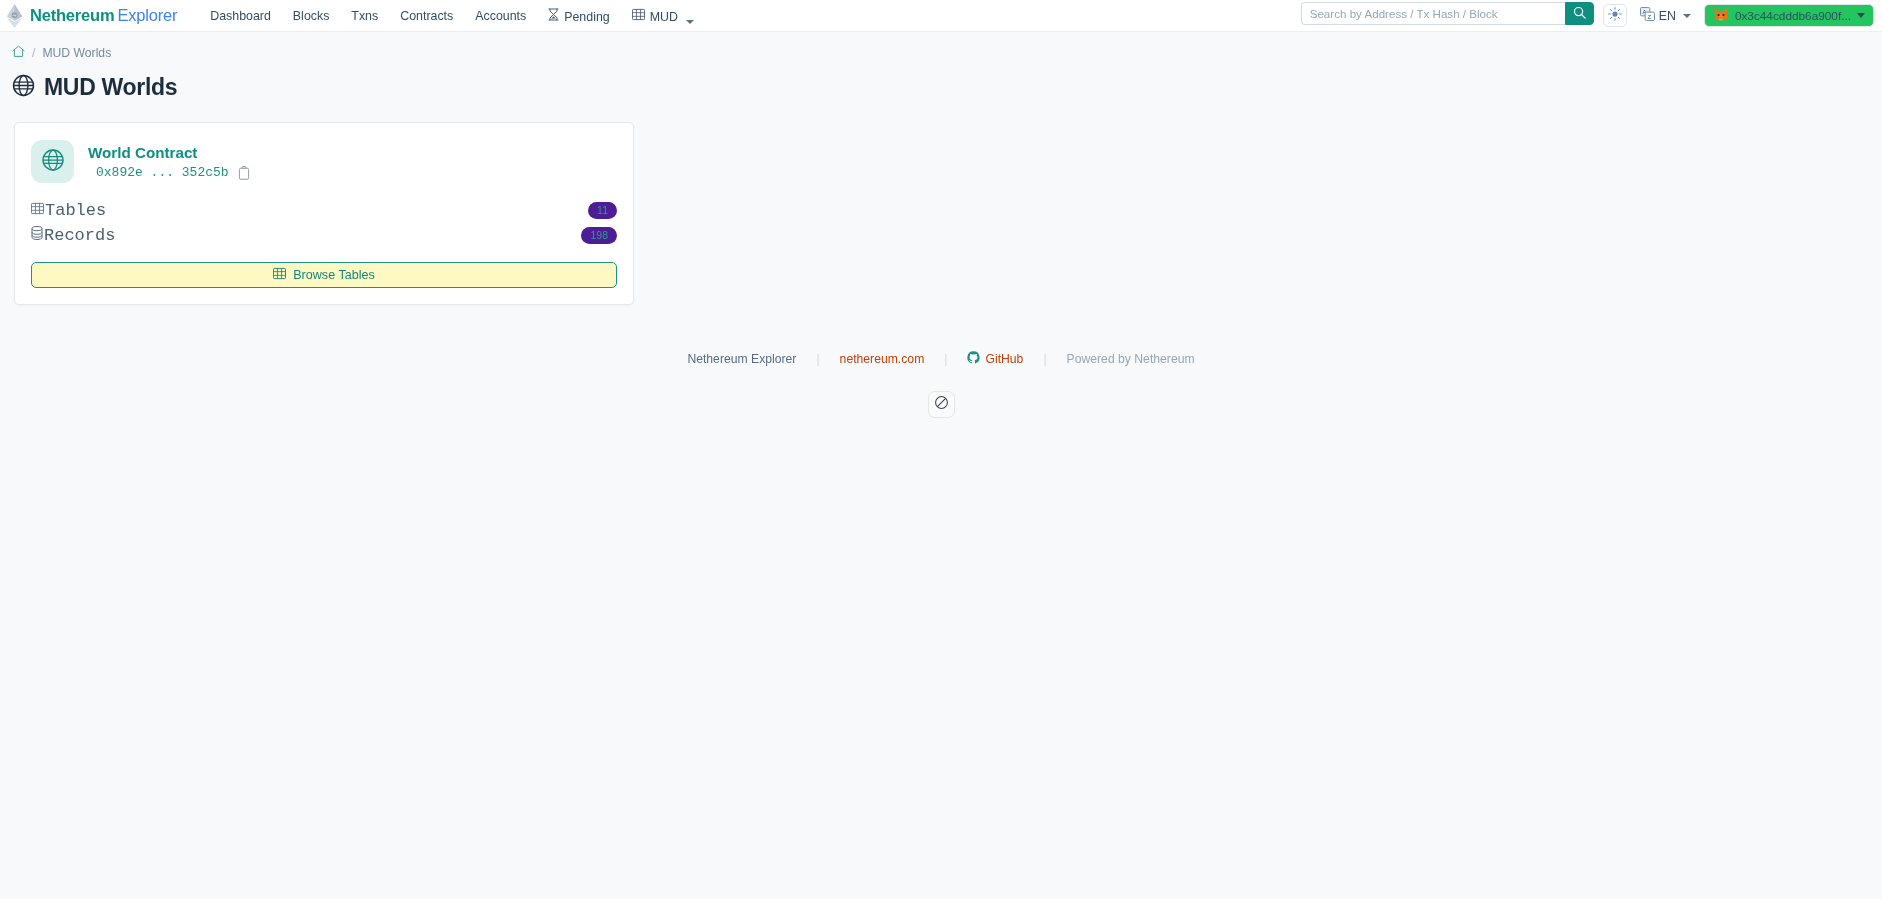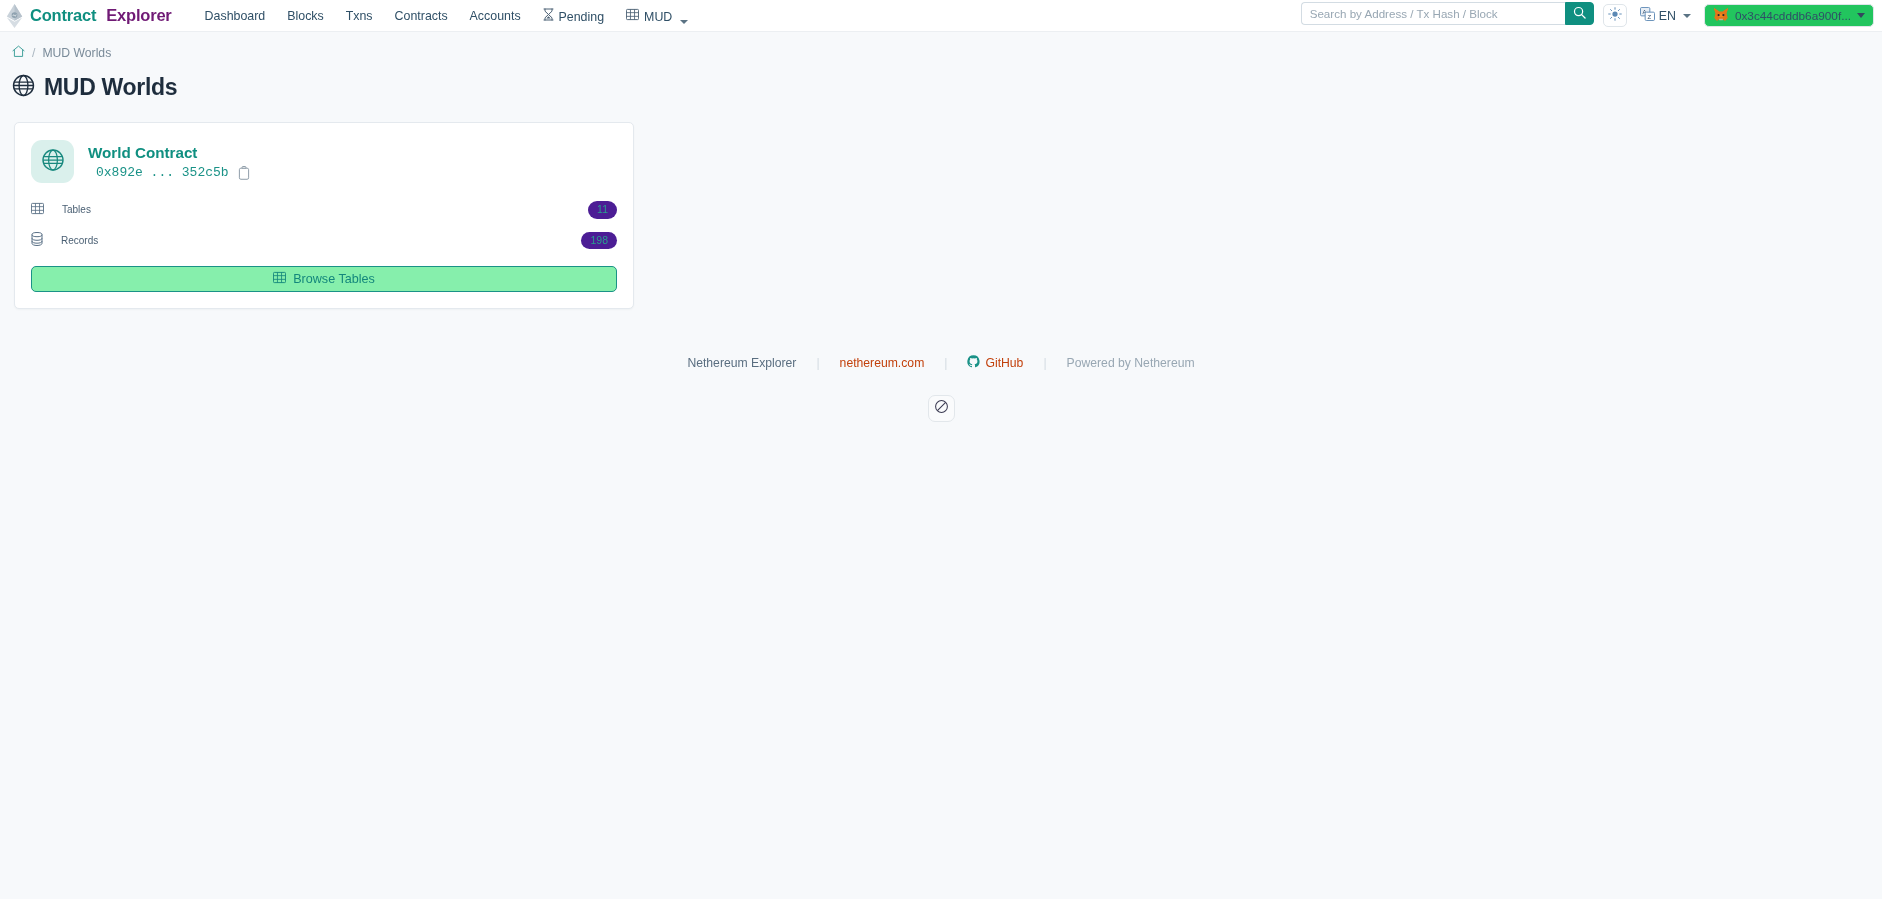--- a/index.html
+++ b/index.html
@@ -34,23 +34,23 @@
   }
   .brand-logo { width: 17px; height: 24px; display: block; }
   .brand-text {
     font-size: 16.5px;
     font-weight: bold;
     color: #0f8f80;
     letter-spacing: -0.2px;
     white-space: nowrap;
   }
   .brand-text .sub {
-    font-weight: bold;
-    color: #701a75;
-    margin-left: 10px;
+    font-weight: normal;
+    color: #3b82f6;
+    margin-left: 3px;
   }
   .nav-links {
     display: flex;
     align-items: center;
     gap: 0px;
     list-style: none;
     margin: 0;
     padding: 0;
   }
   .nav-link {
@@ -235,48 +235,49 @@
     align-items: center;
     line-height: 0;
   }
 
   .stat-row {
     display: flex;
     align-items: center;
     justify-content: space-between;
     margin-top: 18px;
   }
-  .stat-row + .stat-row { margin-top: 13px; }
+  .stat-row + .stat-row { margin-top: 6px; }
   .stat-label {
     display: flex;
     align-items: center;
-    gap: 18px;
-    font-size: 10px;
+    gap: 1px;
+    font-size: 17px;
     color: #4b6074;
+    font-family: Liberation Mono, monospace;
   }
   .badge {
     background: #4c1d95;
     color: #2a9d8f;
     border-radius: 9px;
     font-size: 10.5px;
     padding: 3px 9px;
     min-width: 26px;
     text-align: center;
     line-height: 1.1;
   }
 
   .browse-btn {
     display: flex;
     align-items: center;
     justify-content: center;
     gap: 7px;
     width: 100%;
     margin-top: 17px;
     height: 26px;
-    background: #86efac;
+    background: #fef9c3;
     border: 1px solid #1a9287;
     border-radius: 5px;
     color: #14877c;
     font-size: 12.6px;
     font-family: "Liberation Sans", sans-serif;
     cursor: pointer;
   }
 
   
   .footer {
@@ -324,21 +325,21 @@
   <a class="brand">
     <span>
       <svg class="brand-logo" viewBox="0 0 32 50">
         <path d="M16 0 L32 26 L16 35 L0 26 Z" fill="#c9d2da"></path>
         <path d="M16 0 L32 26 L16 35 Z" fill="#b6c1cb"></path>
         <path d="M16 37 L32 28 L16 50 L0 28 Z" fill="#d6dde3"></path>
         <circle cx="16" cy="23" r="6" fill="#8fa2b0"></circle>
         <path d="M12.5 25 Q14.5 20 16 24 Q17.5 28 19.5 22" stroke="#fff" stroke-width="1.4" fill="none"></path>
       </svg>
     </span>
-    <span class="brand-text"><span>Contract</span><span class="sub">Explorer</span></span>
+    <span class="brand-text"><span>Nethereum</span><span class="sub">Explorer</span></span>
   </a>
 
   <ul class="nav-links">
     <li>
         <a class="nav-link">
           <span>Dashboard</span>
         </a>
       </li>
     <li>
         <a class="nav-link">

